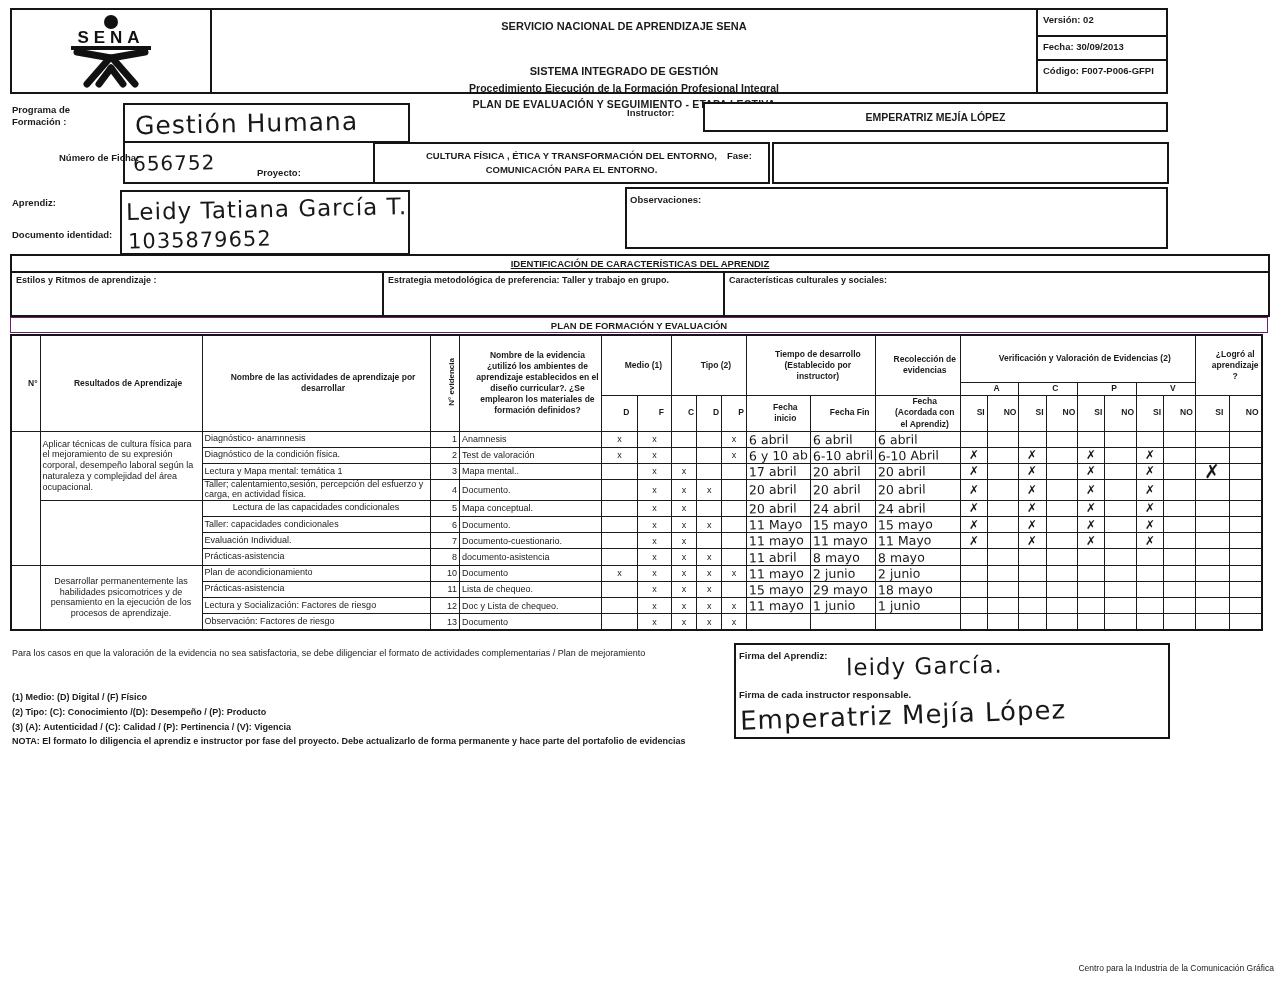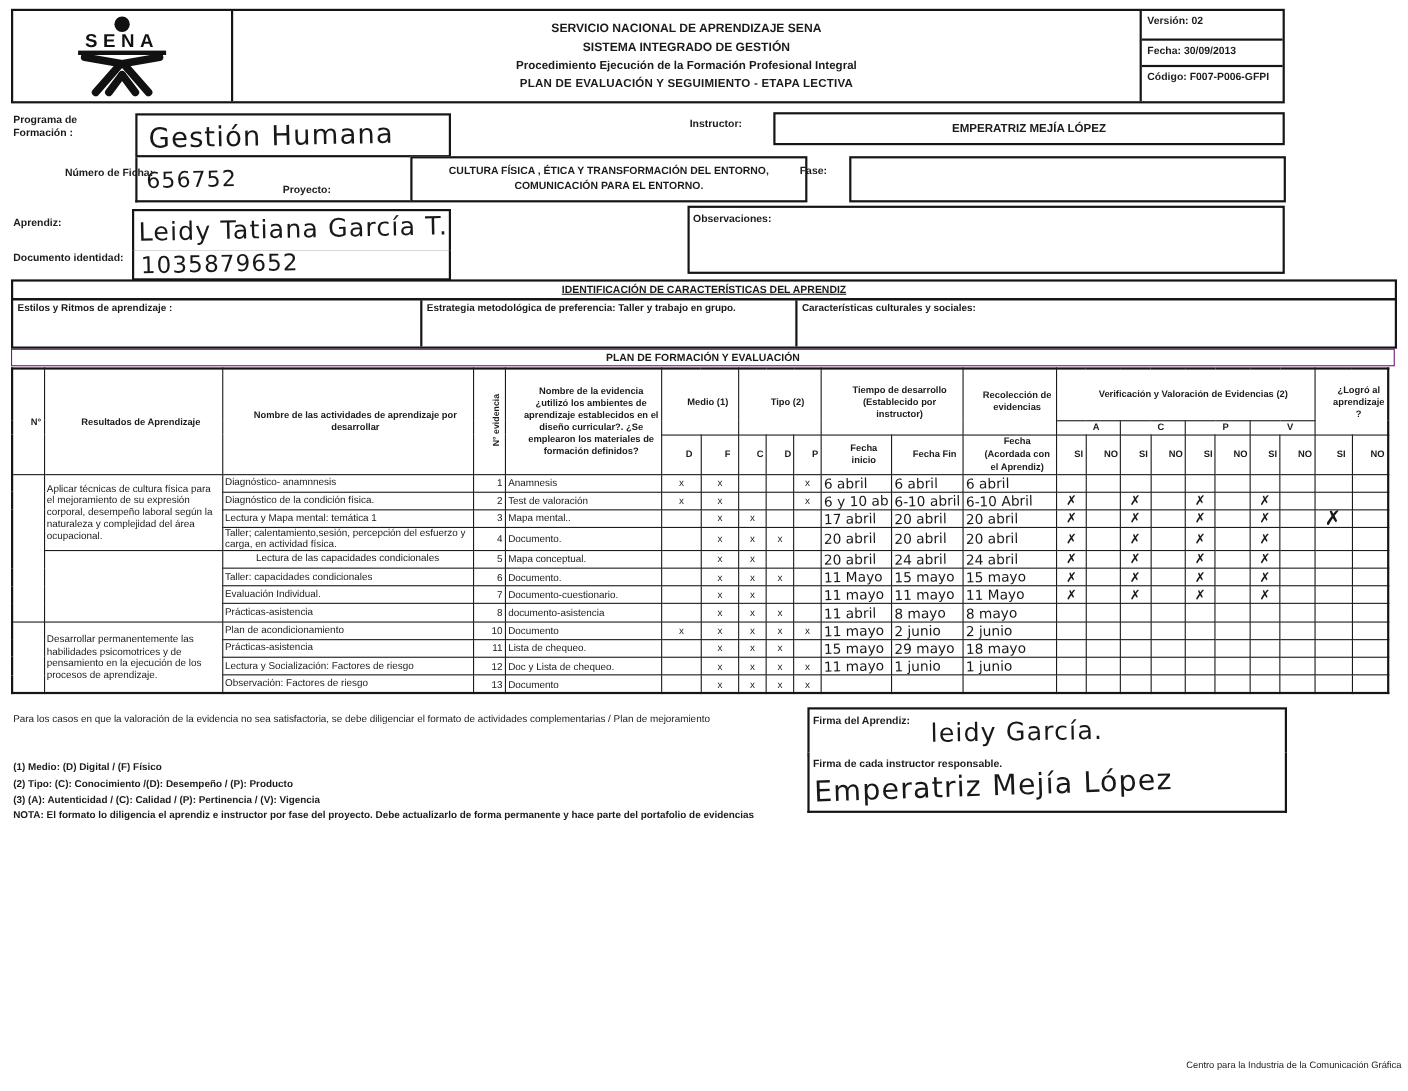--- a/index.html
+++ b/index.html
@@ -4,21 +4,21 @@
 <style>
   html,body{margin:0;padding:0;background:#ffffff;}
   .page{position:relative;width:1280px;height:992px;background:#fff;color:#1b1b1b;
         font-family:"Liberation Sans",sans-serif;overflow:hidden;}
   .abs{position:absolute;}
   .b2{border:2px solid #151515;}
   
   .hdr{left:10px;top:8px;width:1154px;height:82px;display:flex;}
   .logo-cell{width:198px;border-right:2px solid #151515;display:flex;align-items:center;justify-content:center;}
   .titles{flex:1;display:flex;flex-direction:column;align-items:center;justify-content:center;text-align:center;line-height:1.55;}
-  .t1,.t2{font-size:11px;font-weight:bold;}
+  .t1,.t2{font-size:11px;font-weight:bold;margin-top:28px;}
   .t3{font-size:10.5px;font-weight:bold;}
   .t4{font-size:10.5px;font-weight:bold;letter-spacing:.2px;}
   .meta{width:128px;border-left:2px solid #151515;display:flex;flex-direction:column;}
   .meta>div{padding:4px 4px 0 5px;font-size:9.5px;font-weight:bold;}
   .meta>div+div{border-top:2px solid #151515;}
   .meta .m1{height:21px;} .meta .m2{height:18px;} .meta .m3{flex:1;}
   
   .hws{display:inline-block;font-family:"DejaVu Sans",sans-serif;color:#181818;
        letter-spacing:1px;transform:rotate(-1.2deg);white-space:nowrap;}
   
@@ -32,21 +32,21 @@
   .plan-bar{left:10px;top:317px;width:1256px;height:14px;border:1px solid #701a75;
             display:flex;align-items:center;justify-content:center;font-size:9.5px;font-weight:bold;}
   
   table.plan{position:absolute;left:10px;top:334px;border-collapse:collapse;table-layout:fixed;
              border:2px solid #151515;}
   table.plan th,table.plan td{border:1px solid #1b1b1b;padding:0 2px;overflow:hidden;vertical-align:middle;}
   table.plan th{font-size:8.5px;font-weight:bold;text-align:center;line-height:1.3;padding-left:16px;}
   table.plan tbody tr{height:16px;}
   td.ncell{}
   td.rescell{font-size:9px;line-height:1.2;padding:1px 3px;vertical-align:top;}
-  td.rescell.ctr{vertical-align:middle;}
+  td.rescell.ctr{text-align:center;vertical-align:middle;}
   td.act{font-size:9px;line-height:1.1;}
   td.act.ctr{text-align:center;}
   td.evnum{font-size:9px;text-align:right;padding-right:1px;}
   td.ev{font-size:9px;}
   td.mk{font-size:9px;text-align:center;}
   td.hwd{font-size:12.5px;text-align:left;padding:0 1px;}
   td.hwd .hws{letter-spacing:0;}
   td.vf{font-size:12px;text-align:center;color:#161616;}
   td.vf .hws,td.lg .hws{letter-spacing:0;}
   td.lg{font-size:19px;text-align:center;color:#161616;line-height:.8;}
@@ -96,21 +96,21 @@
   </div>
 
   <div class="abs lbl" style="left:627px;top:107px;">Instructor:</div>
   <div class="abs fieldbox" style="left:703px;top:102px;width:461px;height:26px;display:flex;align-items:center;justify-content:center;font-size:10.5px;font-weight:bold;">EMPERATRIZ MEJÍA LÓPEZ</div>
 
   <div class="abs lbl" style="left:12px;top:152px;margin-left:47px;">Número de Ficha:</div>
   <div class="abs" style="left:123px;top:143px;width:249px;height:39px;border-left:2px solid #151515;border-bottom:2px solid #151515;">
     <span class="hws" style="font-size:20px;margin:8px 0 0 8px;">656752</span>
     <span class="abs lbl" style="left:132px;top:24px;">Proyecto:</span>
   </div>
-  <div class="abs fieldbox" style="left:373px;top:142px;width:345px;height:38px;display:flex;align-items:center;justify-content:center;text-align:center;font-size:9.5px;font-weight:bold;line-height:1.5;padding:0 6px;">CULTURA FÍSICA , ÉTICA Y TRANSFORMACIÓN DEL ENTORNO, COMUNICACIÓN PARA EL ENTORNO.</div>
+  <div class="abs fieldbox" style="left:373px;top:142px;width:345px;height:38px;display:flex;align-items:center;justify-content:center;text-align:center;font-size:9.5px;font-weight:bold;line-height:1.5;padding:0 24px;">CULTURA FÍSICA , ÉTICA Y TRANSFORMACIÓN DEL ENTORNO, COMUNICACIÓN PARA EL ENTORNO.</div>
   <div class="abs lbl" style="left:727px;top:150px;">Fase:</div>
   <div class="abs fieldbox" style="left:772px;top:142px;width:393px;height:38px;"></div>
 
   <div class="abs lbl" style="left:12px;top:197px;">Aprendiz:</div>
   <div class="abs fieldbox" style="left:120px;top:190px;width:286px;height:36px;">
     <span class="hws" style="font-size:23px;margin:4px 0 0 4px;">Leidy Tatiana García T.</span>
   </div>
   <div class="abs lbl" style="left:12px;top:229px;width:104px;">Documento identidad:</div>
   <div class="abs fieldbox" style="left:120px;top:228px;width:286px;height:25px;border-top:none;">
     <span class="hws" style="font-size:21px;margin:0 0 0 6px;">1035879652</span>

